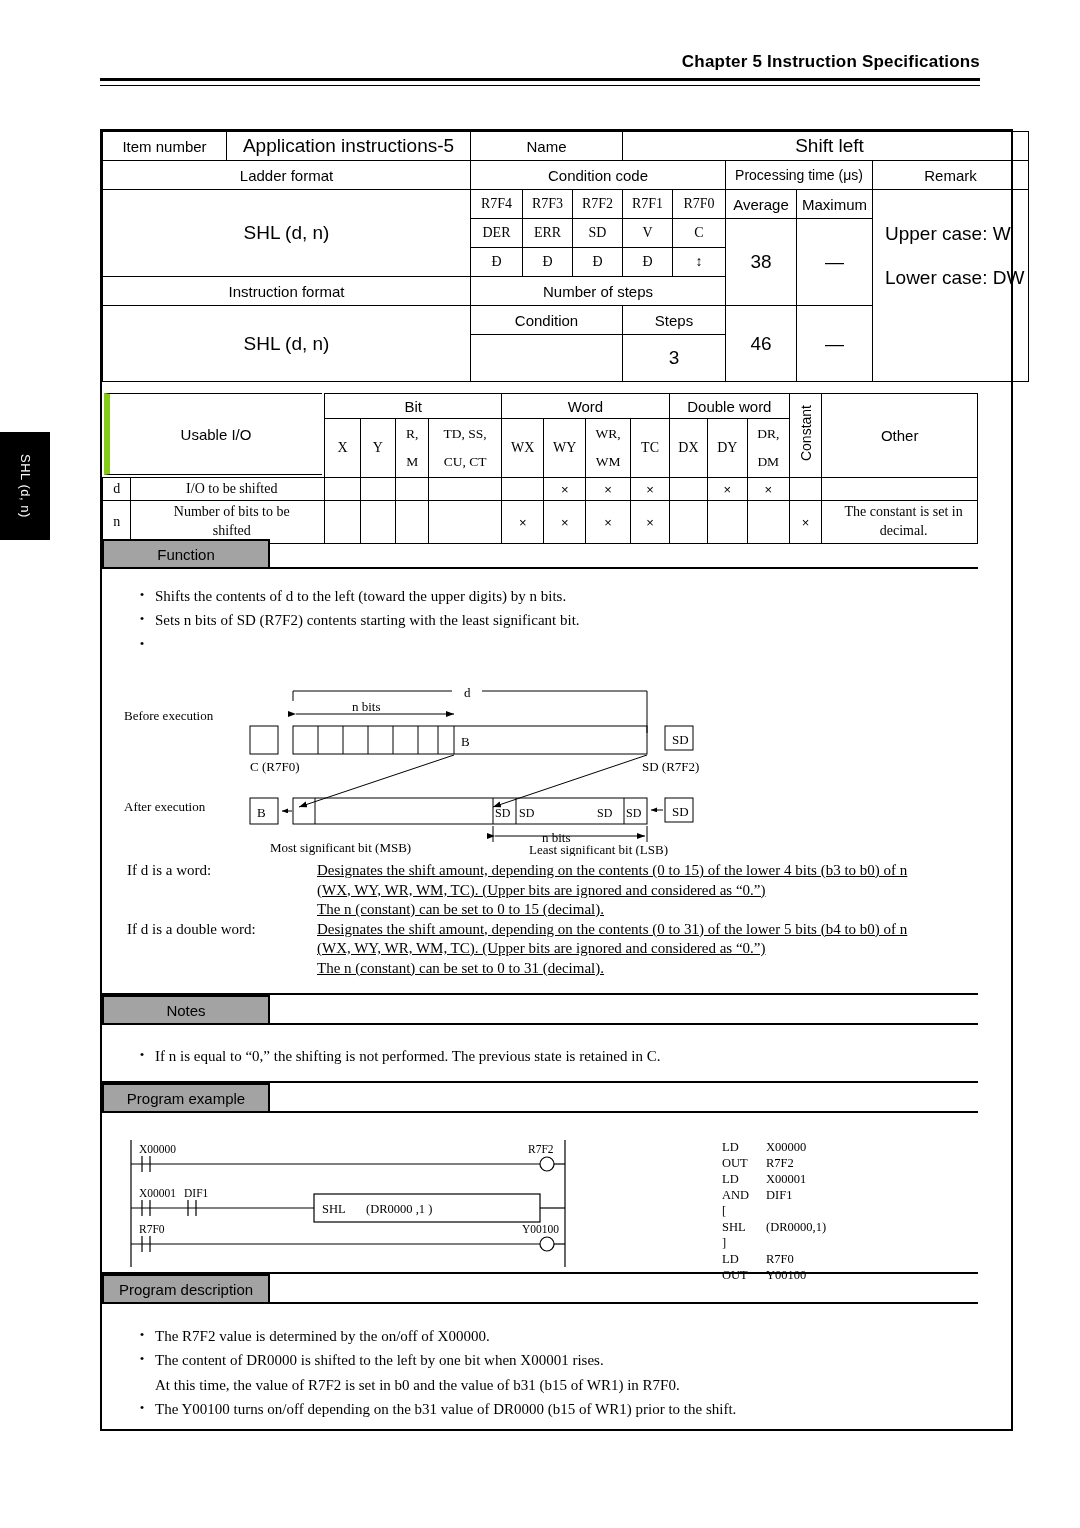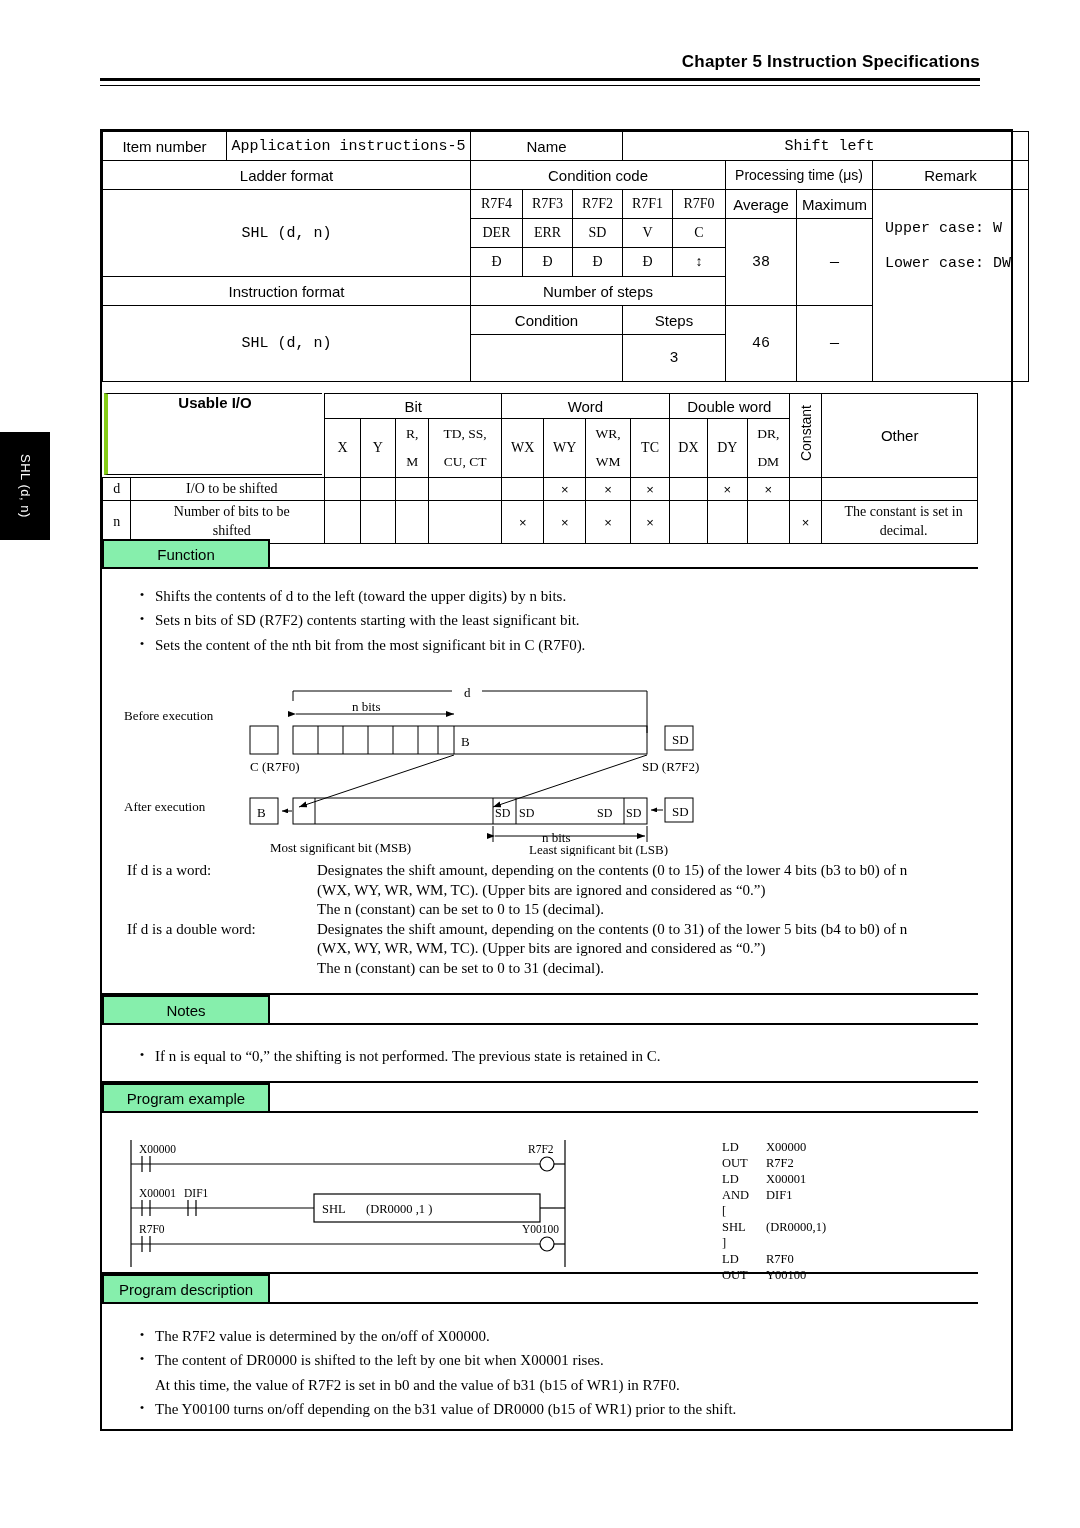--- a/index.html
+++ b/index.html
@@ -48,21 +48,21 @@
     font-weight:normal;
   }
 
   
   #spec-table{
     position:absolute;left:0;top:0;width:876px;
     font-size:14.5px;
   }
   #spec-table td{height:28px;}
   .lbl-sans{font-family:"Liberation Sans", sans-serif;font-size:15px;}
-  .txt-serif{font-family:Liberation Mono, monospace;font-size:15px;}
+  .txt-serif{font-family:Liberation Sans, sans-serif;font-size:19px;}
   .left-pad{text-align:left;padding-left:8px !important;}
   .small-serif{font-family:Liberation Serif, serif;font-size:14px;}
 
   
   #usable-io{
     position:absolute;left:0;top:262px;width:876px;
     font-size:13px;
   }
   #usable-io td{height:22px;}
   .vhead{
@@ -70,21 +70,21 @@
     writing-mode:vertical-rl;text-orientation:mixed;
     display:inline-block;white-space:nowrap;
     transform:rotate(180deg);
   }
   .two-line{line-height:1.15;font-size:13.5px;}
   .xm{font-family:"Liberation Sans", sans-serif;font-size:13px;}
 
   
   .section-tab{
     position:absolute;
-    border:2px solid #000;background:#86efac;
+    border:2px solid #000;background:#a3a3a3;
     font-family:"Liberation Sans", sans-serif;font-size:15px;
     display:flex;align-items:center;justify-content:center;
     box-sizing:border-box;
     z-index:3;
   }
   .hrule{position:absolute;height:0;border-top:2px solid #000;}
 
   
   .bul{position:absolute;font-family:"Liberation Serif", serif;font-size:15px;}
   .bul .row{display:flex;margin-bottom:4px;}
@@ -95,21 +95,21 @@
   
   #diagram{position:absolute;left:0px;top:545px;width:876px;height:180px;}
 
   
   #dword-expl{
     position:absolute;left:25px;top:730px;width:850px;
     font-family:"Liberation Serif", serif;font-size:15px;line-height:1.30;
   }
   #dword-expl .r{display:flex;gap:27px;}
   #dword-expl .k{width:163px;flex:none;}
-  #dword-expl .v{flex:1;}
+  #dword-expl .v{flex:1;text-decoration:underline;}
 
   
   #ladder{position:absolute;left:20px;top:1005px;width:480px;height:135px;}
   #mnemonics{
     position:absolute;left:620px;top:1008px;
     font-family:"Liberation Serif", serif;font-size:12.5px;line-height:1.28;
   }
   #mnemonics .m{display:flex;}
   #mnemonics .op{width:44px;flex:none;}
 
@@ -315,41 +315,40 @@
           <td class="small-serif left-pad" style="vertical-align:middle">
             <div style="line-height:1.35">
               <div>The constant is set in</div>
               <div>decimal.</div>
             </div>
           </td>
         </tr>
       </tbody>
     </table>
 
-    <div style="position:absolute;left:2px;top:262px;width:218px;height:82px;display:flex;justify-content:center;border-left:4px solid #84cc16;border-top:1px solid #000;border-bottom:1px solid #000;box-sizing:border-box;background:#fff;font-weight:bold;">
+    <div style="position:absolute;left:2px;top:262px;width:218px;height:82px;display:flex;align-items:center;justify-content:center;border-left:6px solid #84cc16;border-top:1px solid #000;border-bottom:1px solid #000;box-sizing:border-box;background:#fff;">
       <span class="lbl-sans" style="font-size:15px">Usable I/O</span>
     </div>
 
     <div class="section-tab" style="left:0px;top:408px;width:168px;height:30px;">
       <span>Function</span>
     </div>
     <div class="hrule" style="left:168px;top:436px;width:708px;"></div>
 
     <div class="bul" style="left:27px;top:455px;width:820px;">
       <div class="row">
         <div class="dot">•</div>
         <div class="txt">Shifts the contents of d to the left (toward the upper digits) by n bits.</div>
       </div>
       <div class="row">
         <div class="dot">•</div>
         <div class="txt">Sets n bits of SD (R7F2) contents starting with the least significant bit.</div>
       </div>
       <div class="row">
         <div class="dot">•</div>
-        <div class="txt">Sets the content of the nth bit from the most significant bit in C (R7F0).</div>
       </div>
     </div>
 
     <div id="diagram">
       <svg width="876" height="180" viewBox="0 0 876 180">
         <defs>
           <marker id="ah" markerWidth="9" markerHeight="9" refX="8" refY="3" orient="auto">
             <path d="M0,0 L8,3 L0,6 z" fill="#000"></path>
           </marker>
           <marker id="ahs" markerWidth="7" markerHeight="7" refX="6" refY="2.4" orient="auto">

